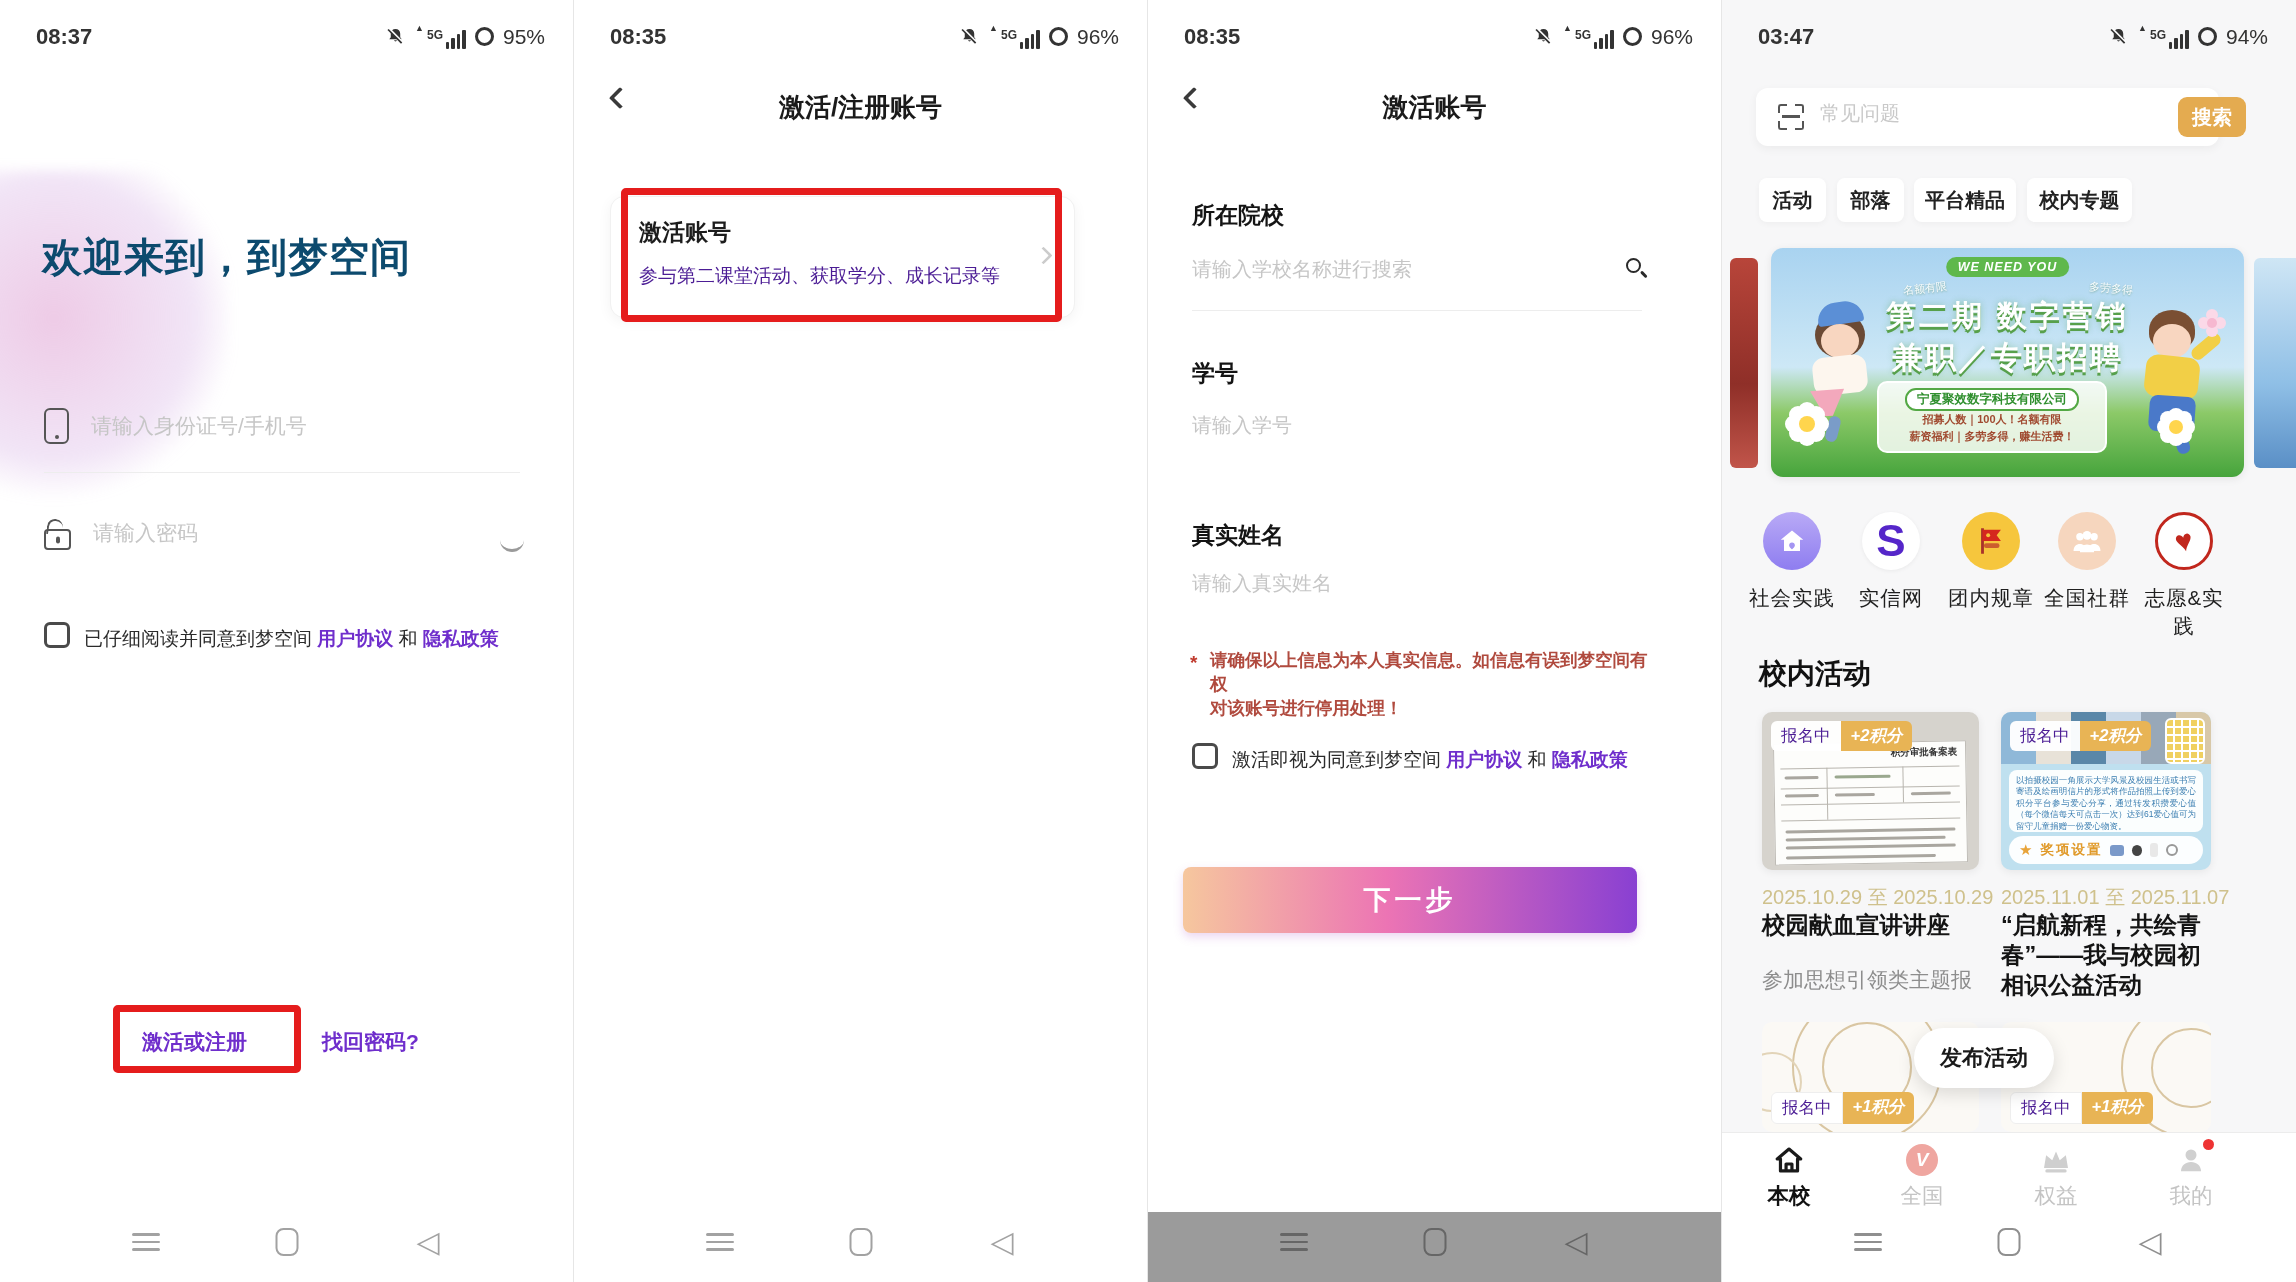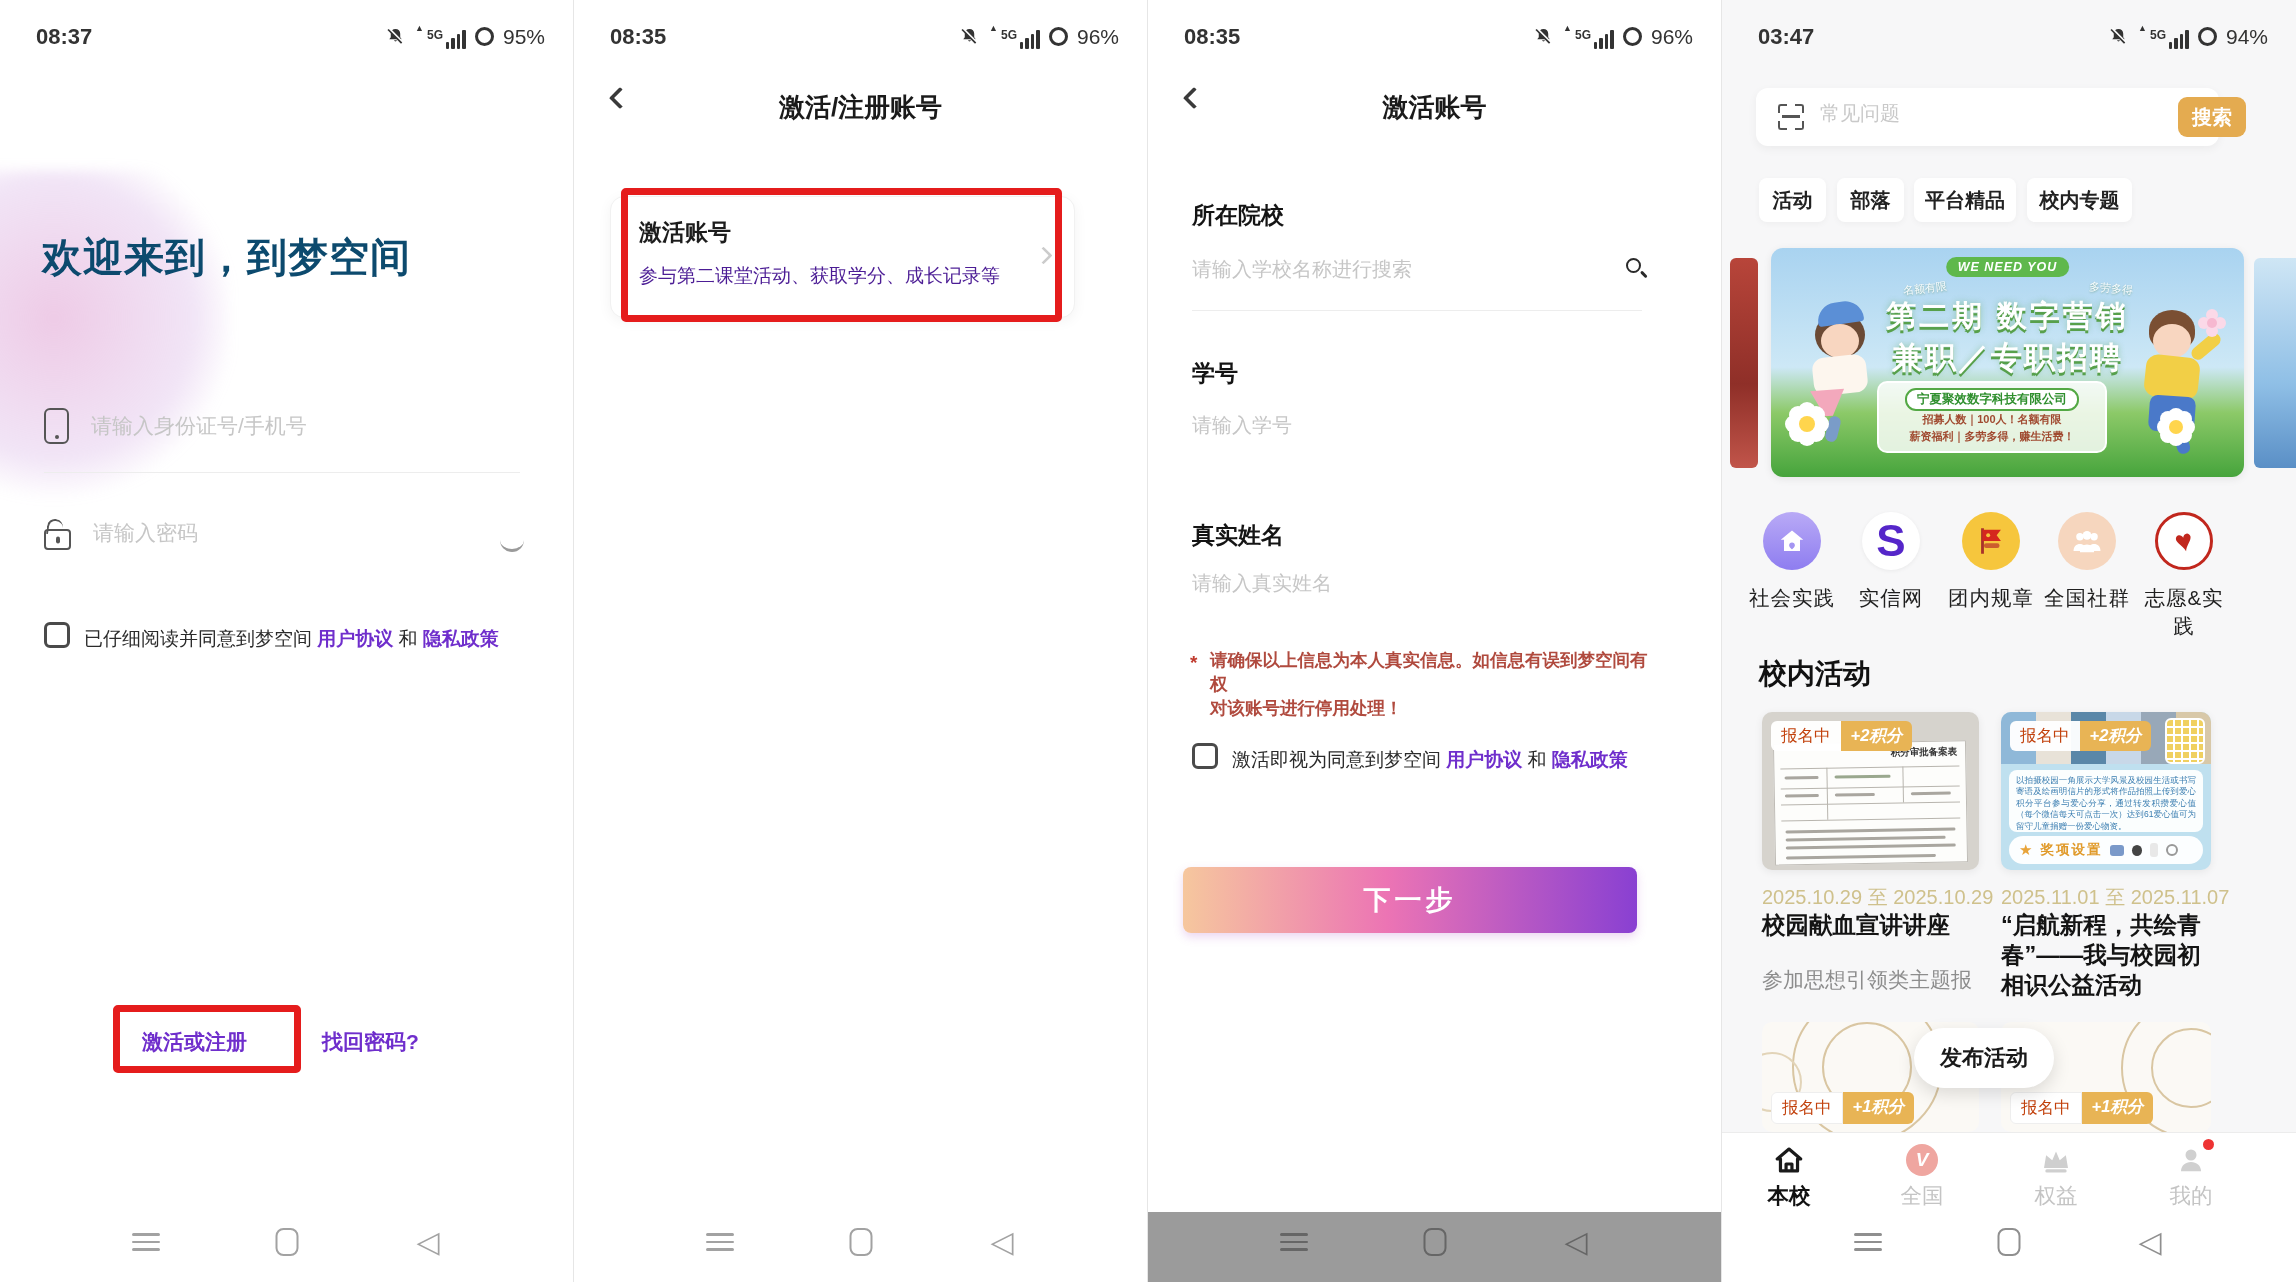--- a/index.html
+++ b/index.html
@@ -119,21 +119,21 @@
   .b-body{position:absolute;left:22px;top:46px;width:54px;height:42px;background:#f2cf46;border-radius:12px;transform:rotate(6deg);}
   .b-arm{position:absolute;left:66px;top:30px;width:34px;height:13px;background:#f2cf46;border-radius:7px;transform:rotate(-40deg);}
   .b-pant{position:absolute;left:26px;top:86px;width:46px;height:36px;background:#4a79c9;border-radius:8px;transform:rotate(4deg);}
   .b-leg{position:absolute;left:52px;top:118px;width:13px;height:26px;background:#4a79c9;border-radius:6px;transform:rotate(-18deg);}
   .qlink { position:absolute; top:512px; width:100px; text-align:center; }
   .ql-c { width:58px; height:58px; border-radius:50%; margin:0 auto; display:flex; align-items:center; justify-content:center; position:relative;}
   .ql-label { margin-top:14px; font-size:20.5px; color:#1f1f1f; letter-spacing:1px;}
   .sec-title { position:absolute; left:37px; top:655px; font-size:28px; font-weight:800; color:#111;}
   .acard { position:absolute; top:712px; height:158px; border-radius:10px; overflow:hidden; box-shadow:0 2px 8px rgba(0,0,0,.07);}
   .badges { position:absolute; left:9px; top:9px; display:flex; z-index:5;}
-  .b-status { background:rgba(255,255,255,.96); color:#c2410c; font-size:16.5px; padding:4px 10px; border-radius:6px 0 0 6px;}
+  .b-status { background:rgba(255,255,255,.96); color:#4c1d95; font-size:16.5px; padding:4px 10px; border-radius:6px 0 0 6px;}
   .b-points { background:#e8b455; color:#fff; font-size:16.5px; font-weight:700; font-style:italic; padding:4px 10px; border-radius:0 6px 6px 0;}
   .doc { position:absolute; left:12px; top:30px; right:12px; bottom:6px; background:#fdfdfb; border:1px solid #bfbcb6; transform:rotate(-1deg);}
   .doc .dt { position:absolute; right:8px; top:4px; font-size:9.5px; font-weight:700; color:#333;}
   .doc .row { position:absolute; left:6px; right:6px; height:1px; background:#b8b5ae;}
   .doc .cell { position:absolute; width:1px; background:#b8b5ae;}
   .doc .tx { position:absolute; height:3px; background:#a9a69f; border-radius:2px;}
   .collage { position:absolute; left:0; top:0; right:0; height:52px; display:flex;}
   .collage i { flex:1; }
   .qr { position:absolute; right:6px; top:6px; width:40px; height:46px; background:#f0d060; border-radius:6px; border:2px solid #fff;
     background-image:linear-gradient(#fff 2px,transparent 2px),linear-gradient(90deg,#fff 2px,transparent 2px); background-size:8px 8px; background-position:6px 6px;}

